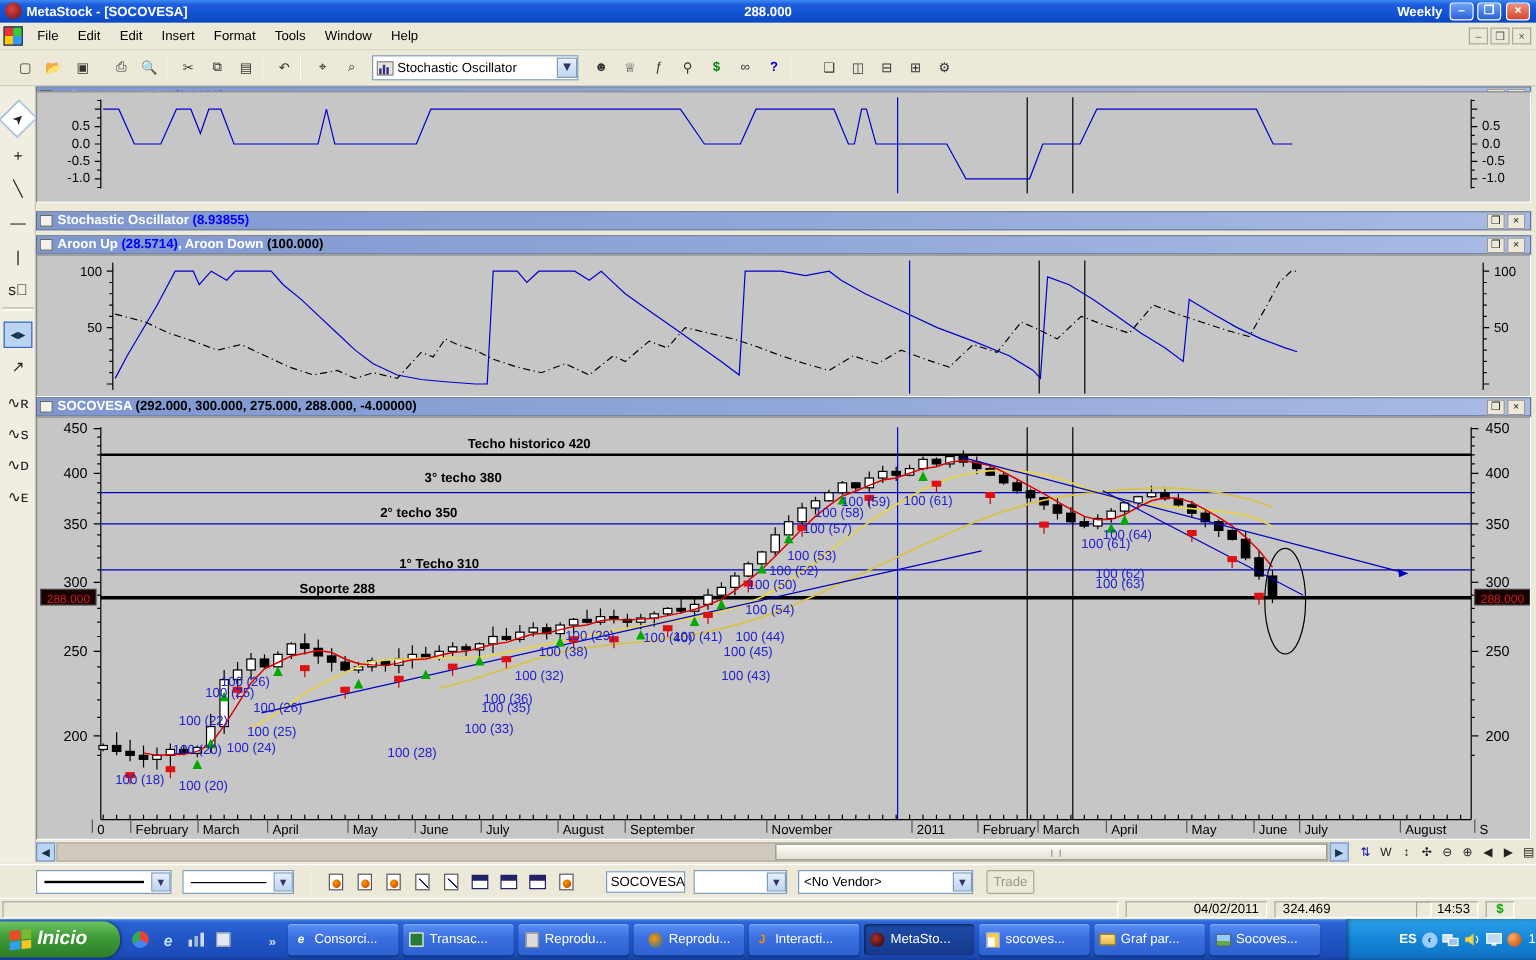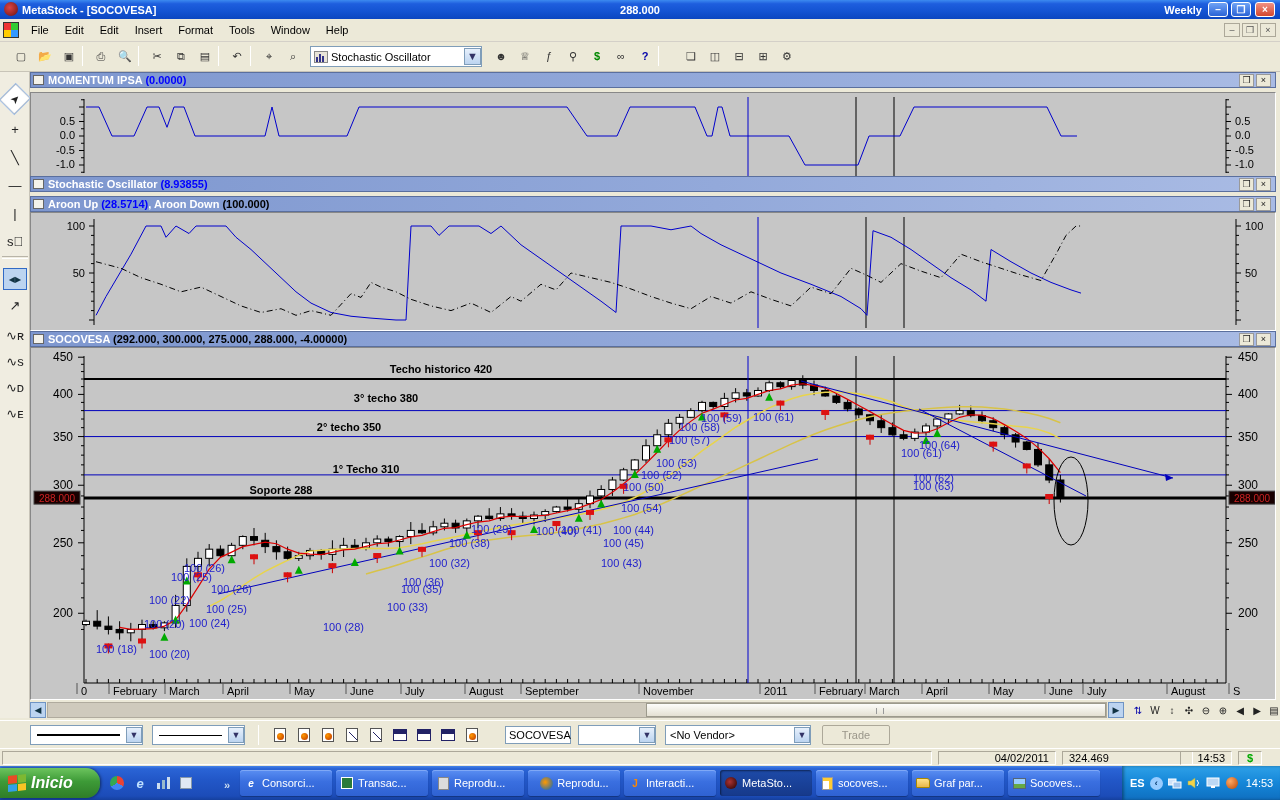--- a/index.html
+++ b/index.html
@@ -55,41 +55,41 @@
   .combo .chev { margin-left:auto; width:16px; height:16px; background:linear-gradient(180deg,#e7f0fc,#bcd4f0); border:1px solid #7f9db9; color:#336; text-align:center; line-height:14px; font-size:9px; }
   .lstyle { flex:1; margin:0 6px; border-top:2px solid #000; }
   .lstyle.thin { border-top-width:1px; }
   .bt-ico { position:absolute; top:4px; width:20px; height:20px; display:flex; align-items:center; justify-content:center; }
   .page-ico { width:12px; height:14px; background:#fff; border:1px solid #555; position:relative; }
   .page-ico.dot::after { content:""; position:absolute; left:2px; top:4px; width:7px; height:7px; border-radius:50%; background:radial-gradient(circle at 35% 35%,#f90,#b30); }
   .page-ico.chart::after { content:""; position:absolute; left:2px; top:3px; width:8px; height:8px; background:linear-gradient(45deg,transparent 45%,#226 45%,#226 55%,transparent 55%); }
   .lay-ico { width:14px; height:12px; border:1px solid #226; background:#fff; }
   .lay-ico.h { border-top:5px solid #226; }
   #symbol-box { position:absolute; left:505px; top:5px; width:66px; height:18px; background:#fff; border:1px solid #7f9db9; line-height:16px; padding-left:3px; }
-  #trade-btn { position:absolute; left:822px; top:4px; width:68px; height:20px; background:#ece9d8; border:1px solid #aca899; border-radius:2px; color:#9a968a; text-align:center; line-height:18px; }
+  #trade-btn { position:absolute; left:822px; top:4px; width:40px; height:20px; background:#ece9d8; border:1px solid #aca899; border-radius:2px; color:#9a968a; text-align:center; line-height:18px; }
   
   #statusbar { position:absolute; left:0; top:748px; width:1280px; height:18px; background:#ece9d8; border-top:1px solid #fff; }
   .sb-cell { position:absolute; top:2px; height:14px; border:1px solid #aca899; border-bottom-color:#fff; border-right-color:#fff; padding:0 6px; line-height:12px; color:#000; }
   
   #taskbar { position:absolute; left:0; top:766px; width:1280px; height:34px;
     background:linear-gradient(180deg,#4584e8 0%,#2a64d6 8%,#2257c8 40%,#1c4cb8 88%,#15409e 100%); }
   #start-btn { position:absolute; left:0; top:2px; width:100px; height:30px; border-radius:0 14px 14px 0;
     background:linear-gradient(180deg,#6cc45e 0%,#3d9a37 45%,#2f7d28 100%); color:#fff; font-size:16px; font-weight:bold; font-style:italic;
     display:flex; align-items:center; box-shadow:1px 0 3px rgba(0,0,0,.5); }
   .winflag { width:18px; height:16px; margin:0 5px 0 8px; display:grid; grid-template-columns:1fr 1fr; grid-template-rows:1fr 1fr; gap:1px; transform:skewY(-6deg); }
   .winflag i:nth-child(1){background:#e84b26;} .winflag i:nth-child(2){background:#7db832;} .winflag i:nth-child(3){background:#32a0e8;} .winflag i:nth-child(4){background:#f8c424;}
   .ql-ico { position:absolute; top:8px; width:18px; height:18px; display:flex; align-items:center; justify-content:center; color:#fff; }
   .task-btn { position:absolute; top:4px; height:26px; width:92px; border-radius:3px;
     background:linear-gradient(180deg,#5a8ef2,#3a6fe0 45%,#2f62d2); box-shadow:inset 0 1px 0 #7fa8f6, 0 1px 1px rgba(0,0,0,.3);
     color:#fff; display:flex; align-items:center; padding:0 4px; white-space:nowrap; overflow:hidden; }
   .task-btn.active { background:linear-gradient(180deg,#1d4aa8,#16398a); box-shadow:inset 1px 1px 2px rgba(0,0,0,.5); }
   .task-ico { width:14px; height:14px; margin-right:4px; flex:none; display:flex; align-items:center; justify-content:center; font-size:10px; font-weight:bold; }
   #tray { position:absolute; right:0; top:0; width:158px; height:34px;
     background:linear-gradient(180deg,#2ea1e8 0%,#1586d8 50%,#0f6fc0 100%); box-shadow:inset 2px 0 3px rgba(0,0,0,.35);
-    display:flex; align-items:center; color:#fff; }
+    display:flex; align-items:center; color:#fff;padding-left:36px; }
   .tray-ico { margin-left:4px; width:15px; height:15px; display:flex; align-items:center; justify-content:center; }
   
   text { font-family:"Liberation Sans", sans-serif; }
 </style>
 </head>
 <body>
 
 <div id="titlebar">
   <span class="abs" style="left:4px;top:2px;width:14px;height:14px;background:radial-gradient(circle at 40% 40%,#d44,#611);border-radius:50%;"></span>
   <span style="margin-left:22px">MetaStock - [SOCOVESA]</span>
@@ -147,21 +147,21 @@
 <div id="workspace">
     <div class="panel-header" style="top: 72px;">
       <span class="ph-box"></span>
       <span style="color: rgb(255, 255, 255); white-space: pre;">MOMENTUM IPSA </span>
       <span style="color: rgb(0, 0, 255); white-space: pre;">(0.0000)</span>
       <span class="ph-btns">
         <span class="ph-btn">❒</span>
         <span class="ph-btn">×</span>
       </span>
     </div>
-    <div class="chart-body" style="top: 92px; height: 93px;">
+    <div class="chart-body" style="top: 76px; height: 93px;">
       <svg width="1244" height="86">
         <line x1="53" y1="6" x2="53" y2="80" stroke="#000"></line>
         <line x1="1195" y1="6" x2="1195" y2="80" stroke="#000"></line>
         <line x1="50" y1="79.25" x2="53" y2="79.25" stroke="#000"></line>
         <line x1="1195" y1="79.25" x2="1198" y2="79.25" stroke="#000"></line>
         <line x1="48" y1="72" x2="53" y2="72" stroke="#000"></line>
         <line x1="1195" y1="72" x2="1200" y2="72" stroke="#000"></line>
         <line x1="50" y1="64.75" x2="53" y2="64.75" stroke="#000"></line>
         <line x1="1195" y1="64.75" x2="1198" y2="64.75" stroke="#000"></line>
         <line x1="48" y1="57.5" x2="53" y2="57.5" stroke="#000"></line>

